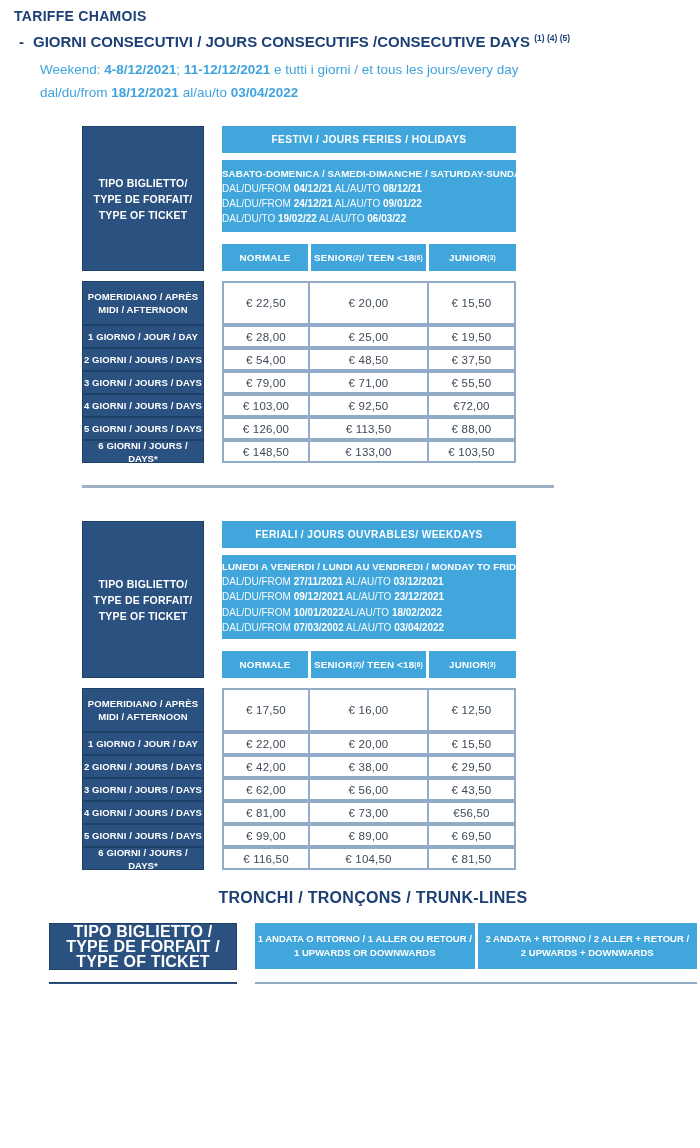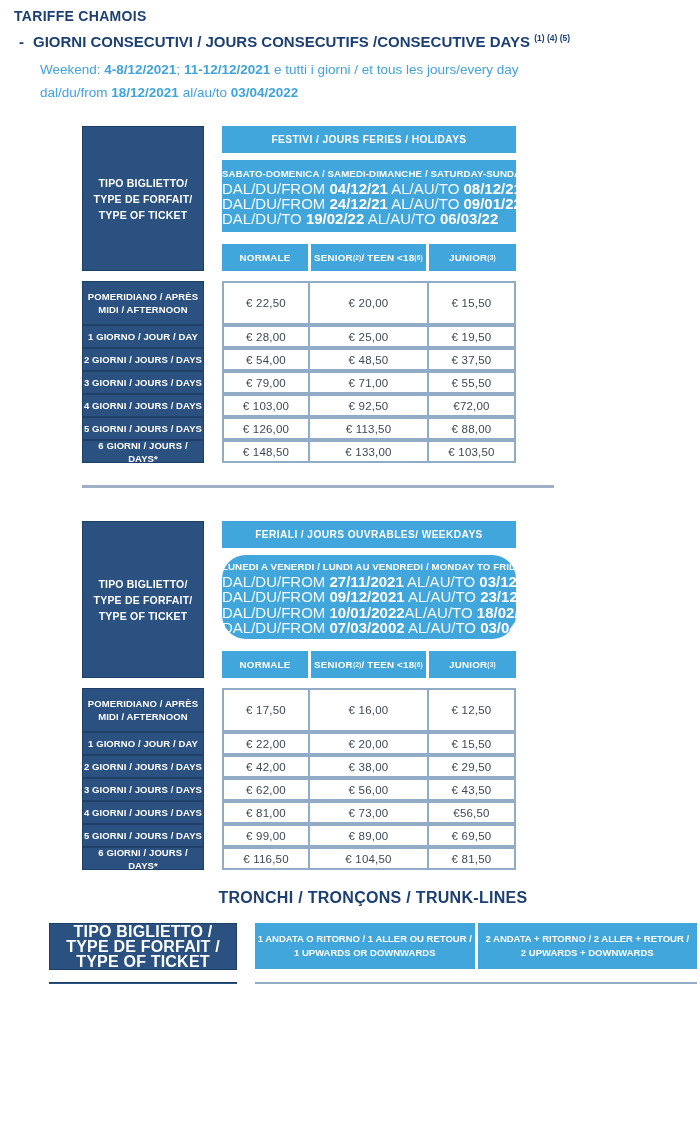--- a/index.html
+++ b/index.html
@@ -24,23 +24,23 @@
   .t12.second{margin-top:33px;}
   .head-row{display:flex; gap:18px; margin-bottom:10px;}
   .corner{width:122px; background:var(--navy); border:1px solid var(--navyBorder); color:#fff; font-weight:bold;
           font-size:10.5px; line-height:16px; display:flex; align-items:center; justify-content:center;
           text-align:center; white-space:pre-line; letter-spacing:.2px;}
   .head-right{width:294px; display:flex; flex-direction:column;}
   .banner{height:27px; background:var(--blue); color:#fff; font-weight:bold; font-size:10.2px; letter-spacing:.4px;
           display:flex; align-items:center; justify-content:center; margin-bottom:7px; white-space:nowrap;}
   .period-box{background:var(--blue); color:#fff; text-align:left; display:flex; flex-direction:column;
               justify-content:center; margin-bottom:12px; line-height:15.2px;}
-  .period-box.h72{height:72px;} .period-box.h84{height:84px;border-radius:24px;}
+  .period-box.h72{height:72px;} .period-box.h84{height:84px;}
   .period-title{font-weight:bold; font-size:9.7px; letter-spacing:.1px; white-space:nowrap;}
-  .period-line{font-size:15px; white-space:nowrap;}
+  .period-line{font-size:10px; white-space:nowrap;}
   .period-line .pl{font-weight:normal; opacity:.95;}
   .period-line b{font-weight:bold;}
   .cols{display:flex; gap:3px; height:27px;}
   .col-h{background:var(--blue); color:#fff; font-weight:bold; font-size:9.8px; display:flex; align-items:center;
          justify-content:center; white-space:nowrap; letter-spacing:.2px;}
   .col-h .sup, .row-label .sup{font-size:6.5px;}
   .c1{width:86px;} .c2{flex:1;} .c3{width:87px;}
 
   .data-row{display:flex; gap:18px; margin-bottom:0; height:23px;}
   .data-row.tall{height:44px;}

